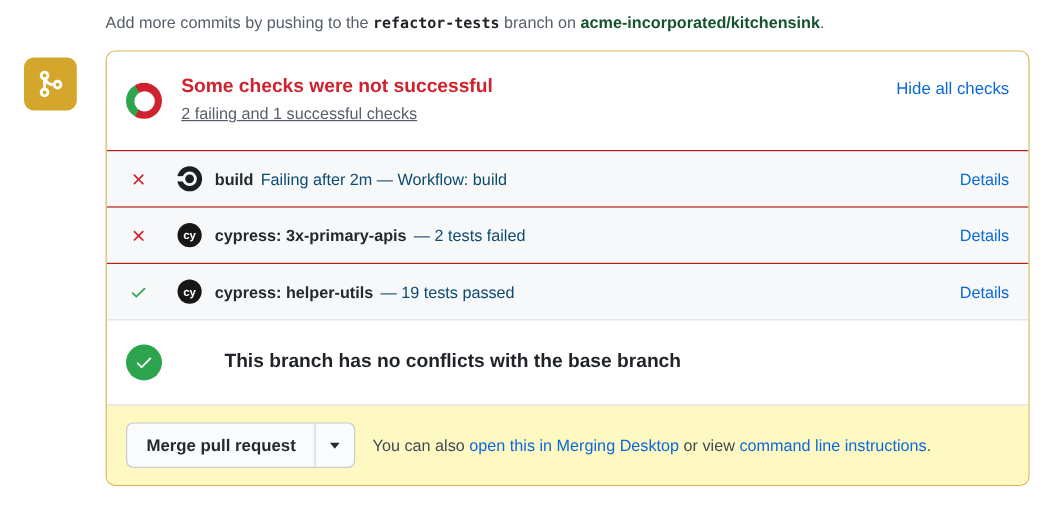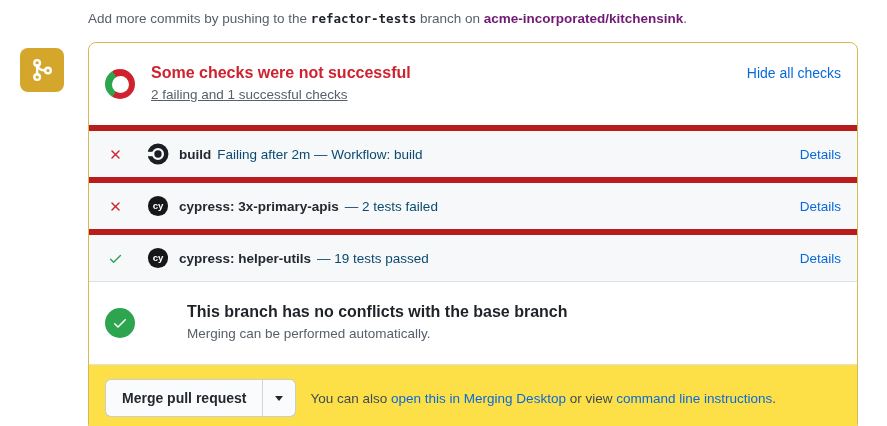--- a/index.html
+++ b/index.html
@@ -2,21 +2,21 @@
 <html><head>
 <meta charset="utf-8">
 <style>
   * { margin:0; padding:0; box-sizing:border-box; }
   html,body { width:887px; height:426px; background:#ffffff;
     font-family:"Liberation Sans", sans-serif; color:#1f2328; overflow:hidden; }
 
   
   .top-note { position:absolute; left:88px; top:9px; font-size:13.5px; color:#57606a; line-height:20px; }
   .top-note .branch-code { font-family:"DejaVu Sans Mono", monospace; font-weight:bold; color:#1f2328; font-size:12.5px; }
-  .top-note .repo { font-weight:bold; color:#701a75; }
+  .top-note .repo { font-weight:bold; color:#14532d; }
 
   
   .merge-badge { position:absolute; left:20px; top:48px; width:44px; height:44px;
     background:#d4a72c; border-radius:8px; display:flex; align-items:center; justify-content:center; }
 
   
   .box { position:absolute; left:88px; top:42px; width:770px;
     border:1px solid #d8b755; border-radius:8px; background:#fff; overflow:hidden; }
 
   .section { display:flex; align-items:center; }
@@ -25,34 +25,34 @@
   .donut { width:30px; height:30px; border-radius:50%; flex:none;
     background:conic-gradient(from -30deg, #cf222e 0deg 240deg, #2da44e 240deg 360deg);
     display:flex; align-items:center; justify-content:center; }
   .donut-hole { width:17px; height:17px; border-radius:50%; background:#fff; }
   .hdr-text { margin-left:16px; }
   .hdr-title { font-size:16px; font-weight:bold; color:#cf222e; line-height:20px; }
   .hdr-sub { font-size:13.5px; color:#57606a; line-height:20px; margin-top:2px;text-decoration:underline; }
   .link { color:#0969da; text-decoration:none; cursor:pointer; }
   .hide-link { margin-left:auto; font-size:14px; align-self:flex-start; margin-top:2px; }
 
-  .check-row { border-top:6px solid #b91c1c; background:#f6f8fa; padding:12px 16px; font-size:13.5px; }
+  .check-row { border-top:1px solid #b91c1c; background:#f6f8fa; padding:12px 16px; font-size:13.5px; }
   .status-ico { width:16px; height:16px; flex:none; margin-left:2px; display:flex; align-items:center; justify-content:center; }
   .app-ico { width:22px; height:22px; flex:none; margin-left:24px; }
   .chk-name { font-weight:bold; color:#24292f; margin-left:10px; white-space:nowrap; }
   .chk-desc { color:#0c4a6e; margin-left:6px; white-space:nowrap; }
   .details { margin-left:auto; font-size:13.5px; }
 
   .conflicts { border-top:1px solid #dce1e6; padding:20px 16px; background:#fff;gap:36px; }
   .ok-circle { width:30px; height:30px; border-radius:50%; background:#2da44e; flex:none;
     display:flex; align-items:center; justify-content:center; }
   .conf-title { font-size:16px; font-weight:bold; color:#1f2328; line-height:20px; }
   .conf-sub { font-size:13.5px; color:#57606a; line-height:20px; margin-top:2px; }
 
-  .merge-bar { border-top:1px solid #dce1e6; background:#fde047; padding:14px 16px; }
+  .merge-bar { border-top:1px solid #dce1e6; background:#fef9c3; padding:14px 16px; }
   .btn-group { display:flex; align-items:stretch; background:#fafbfc;
     border:1px solid rgba(31,35,40,0.22); border-radius:6px; overflow:hidden; cursor:pointer; }
   .btn-main { padding:8px 16px; font-size:14px; font-weight:bold; color:#24292f; line-height:20px; }
   .btn-caret { padding:0 12px; display:flex; align-items:center; border-left:1px solid rgba(31,35,40,0.18); }
   .caret { width:0; height:0; border-left:4px solid transparent; border-right:4px solid transparent;
     border-top:5px solid #24292f; }
   .also-text { margin-left:14px; font-size:13.5px; color:#424a53; }
 
   .cy-circle { fill:#171717; }
   .cy-text { fill:#fff; font-family:"Liberation Sans", sans-serif; font-weight:bold; font-size:10.5px; }
@@ -140,21 +140,20 @@
   </div>
 
   <div class="section conflicts">
     <div class="ok-circle">
       <svg width="16" height="16" viewBox="0 0 16 16" fill="#ffffff">
           <path d="M13.78 4.22a.75.75 0 0 1 0 1.06l-7.25 7.25a.75.75 0 0 1-1.06 0L2.22 9.28a.75.75 0 0 1 1.06-1.06L6 10.94l6.72-6.72a.75.75 0 0 1 1.06 0Z"></path>
         </svg>
     </div>
     <div class="hdr-text">
       <div class="conf-title">This branch has no conflicts with the base branch</div>
-      <div class="conf-sub">Merging can be performed automatically.</div>
     </div>
   </div>
 
   <div class="section merge-bar">
     <div class="btn-group">
       <div class="btn-main">Merge pull request</div>
       <div class="btn-caret">
         <span class="caret"></span>
       </div>
     </div>

